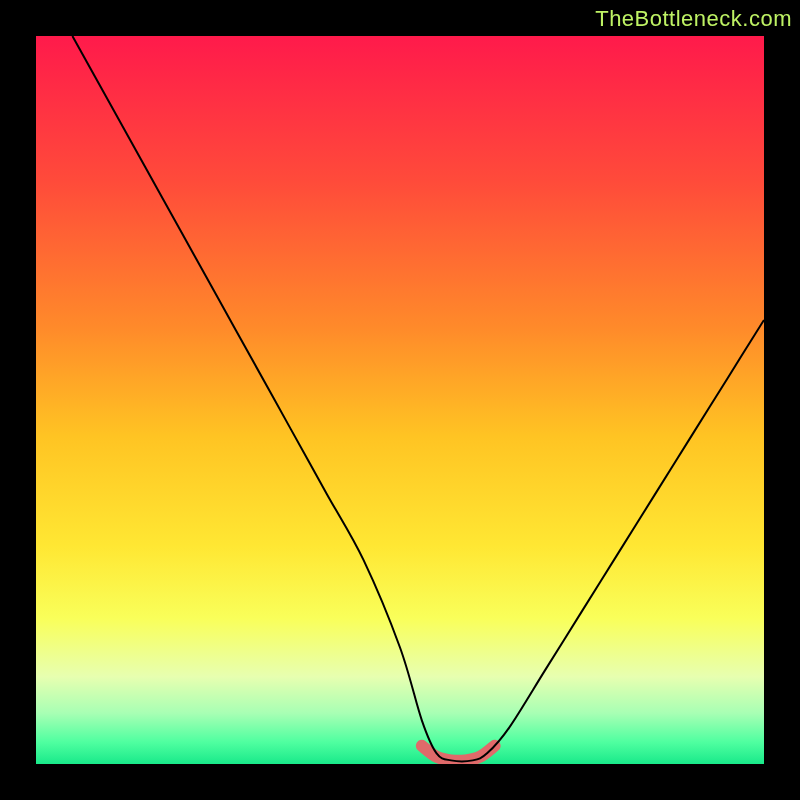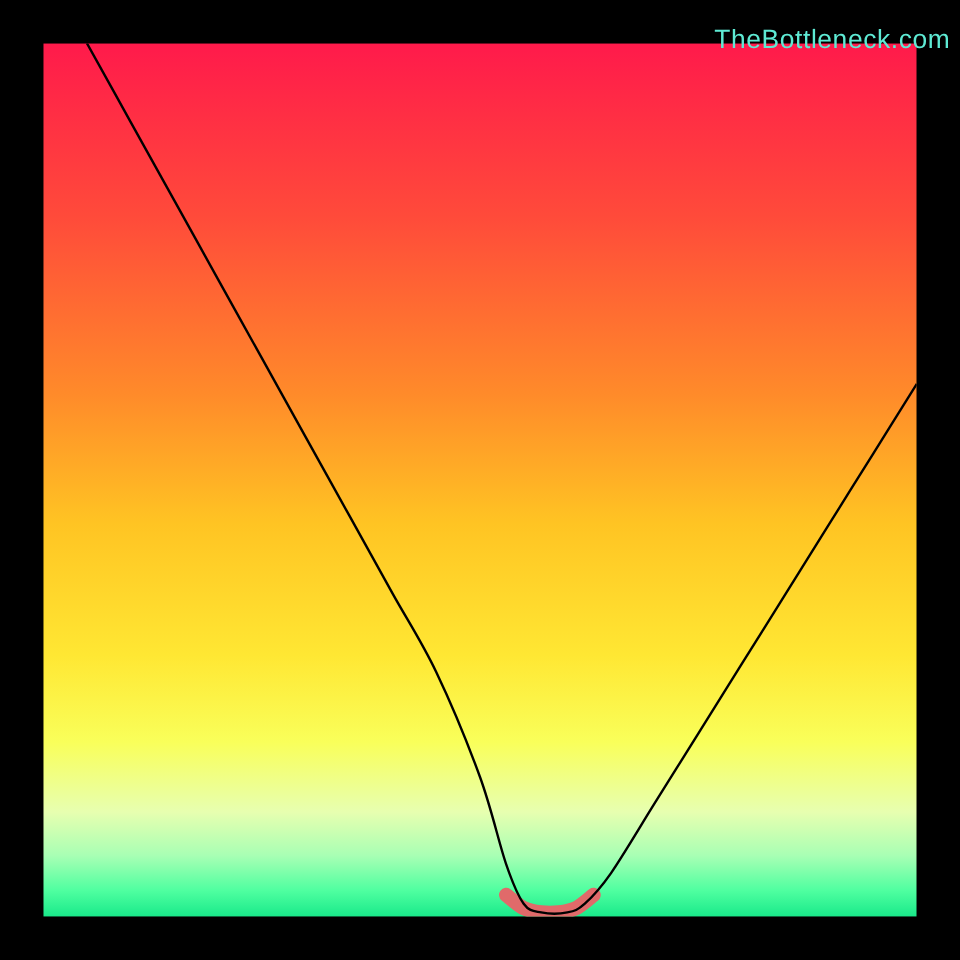--- a/index.html
+++ b/index.html
@@ -21,27 +21,26 @@
     left: 36px;
     top: 36px;
     width: 728px;
     height: 728px;
     overflow: hidden;
   }
   .watermark {
     position: absolute;
     top: 6px;
     right: 8px;
-    color: #5eead4;
+    color: #bef264;
     font-size: 22px;
     font-weight: 500;
     letter-spacing: 0.5px;
     user-select: none;
     pointer-events: none;
-    margin-top: 14px;
   }
   svg { display: block; }
 </style>
 </head>
 <body>
 
 <div class="frame">
   <div class="plot-area">
     <svg id="chart-svg" width="728" height="728" viewBox="0 0 728 728" preserveAspectRatio="none">
       <defs>

